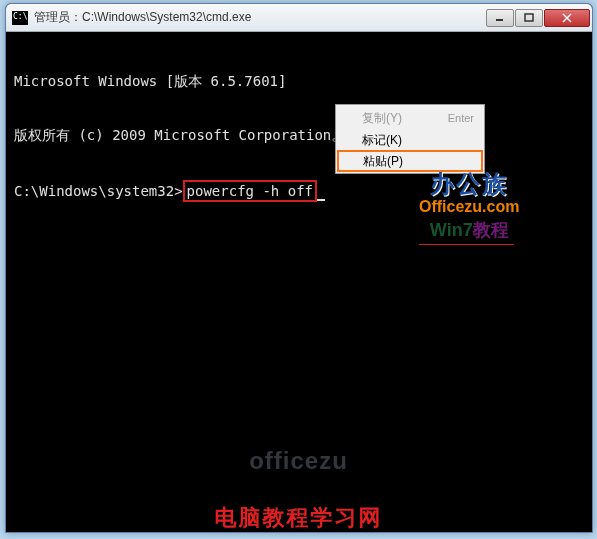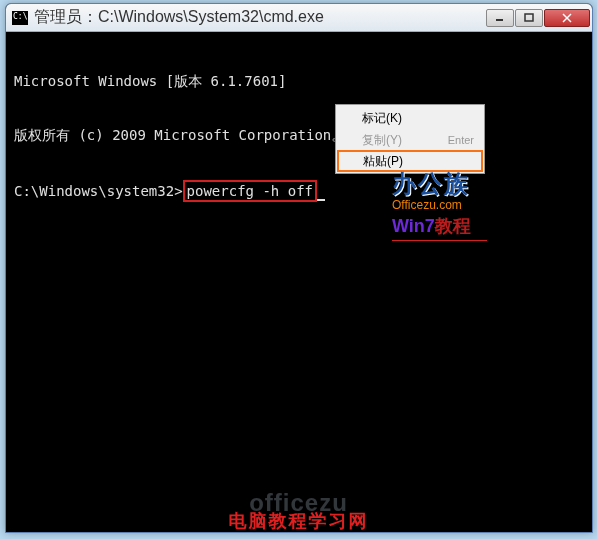--- a/index.html
+++ b/index.html
@@ -33,21 +33,21 @@
       background: #000;
       margin-right: 6px;
       position: relative;
       font-size: 8px;
       color: #fff;
       line-height: 12px;
       padding-left: 1px;
     }
     .titlebar-text {
       flex: 1;
-      font-size: 16px;
+      font-size: 12px;
       color: #333;
       font-family: "Microsoft YaHei", sans-serif;
     }
     .window-controls { display: flex; gap: 0; }
     .win-btn {
       width: 28px; height: 18px;
       border: 1px solid #888;
       background: linear-gradient(to bottom, #f0f0f0, #d0d0d0);
       border-radius: 2px;
       display: flex;
@@ -104,44 +104,45 @@
     }
     .menu-item.disabled { color: #999; }
     .menu-item.highlighted {
       border: 2px solid #f97316;
       margin: -1px;
     }
     .menu-shortcut { color: #333; font-size: 11px; }
     .menu-item.disabled .menu-shortcut { color: #999; }
     .watermark1 {
       position: absolute;
-      top: 168px; left: 392px;
+      top: 168px; left: 419px;
       z-index: 20;
       font-family: "Microsoft YaHei", Arial, sans-serif;
+      text-align: center;
     }
     .wm-top {
       font-size: 24px;
       font-weight: bold;
       color: #1a4f9e;
       text-shadow: 1px 1px 0 #fff;
       letter-spacing: 2px;
     }
     .wm-url {
-      font-size: 12px;
+      font-size: 16px;
       color: #f08000;
-      font-weight: normal;
+      font-weight: bold;
       margin-top: -2px;
     }
     .wm-sub {
       font-size: 18px;
       font-weight: bold;
       margin-top: 2px;
     }
-    .wm-win7 { color: #6d28d9; }
-    .wm-tut { color: #b91c1c; }
+    .wm-win7 { color: #14532d; }
+    .wm-tut { color: #701a75; }
     .wm-line {
       border-top: 1px solid #d02020;
       margin-top: 2px;
       width: 95px;
     }
     .watermark2 {
       position: absolute;
       bottom: 6px; left: 50%;
       transform: translateX(-50%);
       z-index: 20;
@@ -149,25 +150,26 @@
       text-align: center;
     }
     .wm2-ghost {
       font-size: 24px;
       color: rgba(200,220,240,0.25);
       font-weight: bold;
       letter-spacing: 1px;
       margin-bottom: -8px;
     }
     .wm2-text {
-      font-size: 18px;
+      font-size: 22px;
       color: #e02020;
       font-weight: bold;
       text-shadow: 1px 1px 2px rgba(0,0,0,0.6);
       letter-spacing: 2px;
+      margin-top: 36px;
     }
   </style>
 </head>
 <body>
 
 <div class="window">
   <div class="titlebar">
     <div class="titlebar-icon">C:\</div>
     <div class="titlebar-text">管理员：C:\Windows\System32\cmd.exe</div>
     <div class="window-controls">
@@ -183,34 +185,34 @@
       </div>
       <div class="win-btn close">
         <svg width="10" height="10">
             <line x1="1" y1="1" x2="9" y2="9" stroke="#fff" stroke-width="1.5"></line>
             <line x1="9" y1="1" x2="1" y2="9" stroke="#fff" stroke-width="1.5"></line>
           </svg>
       </div>
     </div>
   </div>
   <div class="terminal">
-    <div>Microsoft Windows [版本 6.1.7601]</div>
+    <div>Microsoft Windows [版本 6.5.7601]</div>
     <div>版权所有 (c) 2009 Microsoft Corporation。保留所有权利。</div>
     <div class="prompt-line"><span>C:\Windows\system32&gt;</span><span class="highlight-box">powercfg -h off</span><span class="cursor"></span></div>
   </div>
 </div>
 
 <div class="context-menu">
+  <div class="menu-item disabled">
+    <span>复制(Y)</span>
+    <span class="menu-shortcut">Enter</span>
+  </div>
   <div class="menu-item">
     <span>标记(K)</span>
     <span class="menu-shortcut"></span>
-  </div>
-  <div class="menu-item disabled">
-    <span>复制(Y)</span>
-    <span class="menu-shortcut">Enter</span>
   </div>
   <div class="menu-item highlighted">
     <span>粘贴(P)</span>
   </div>
 </div>
 
 <div class="watermark1">
   <div class="wm-top">办公族</div>
   <div class="wm-url">Officezu.com</div>
   <div class="wm-sub">

